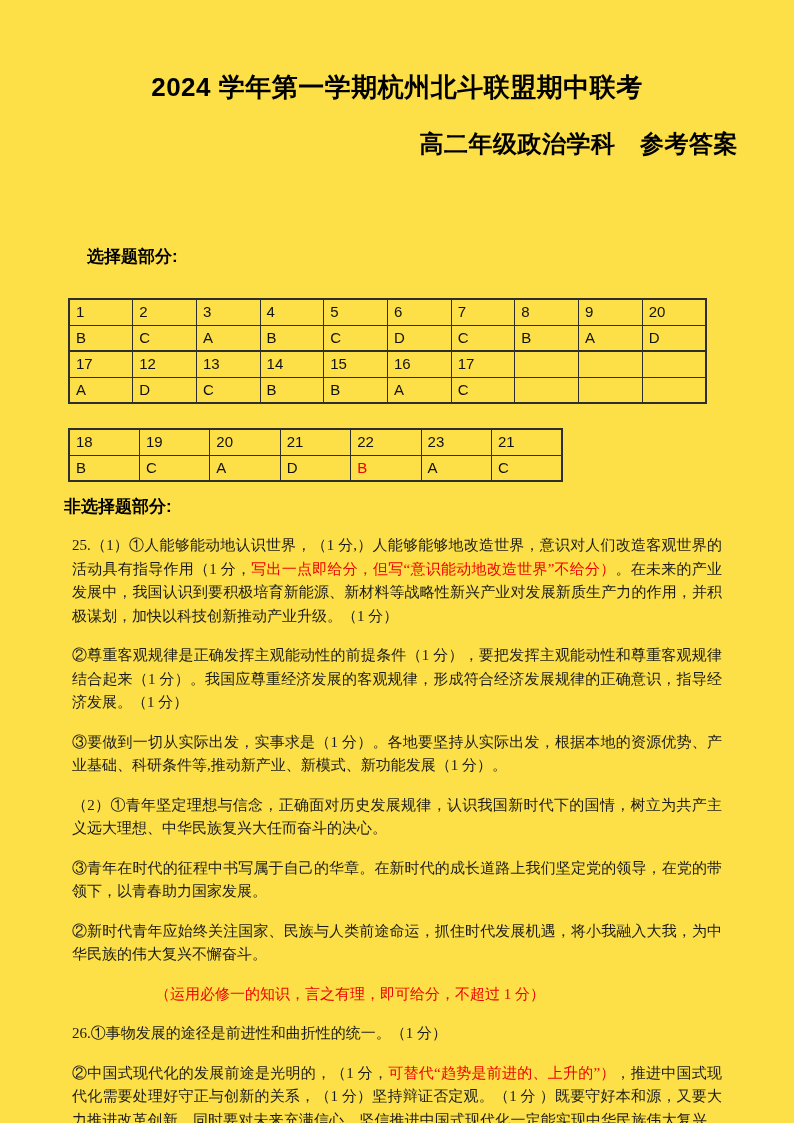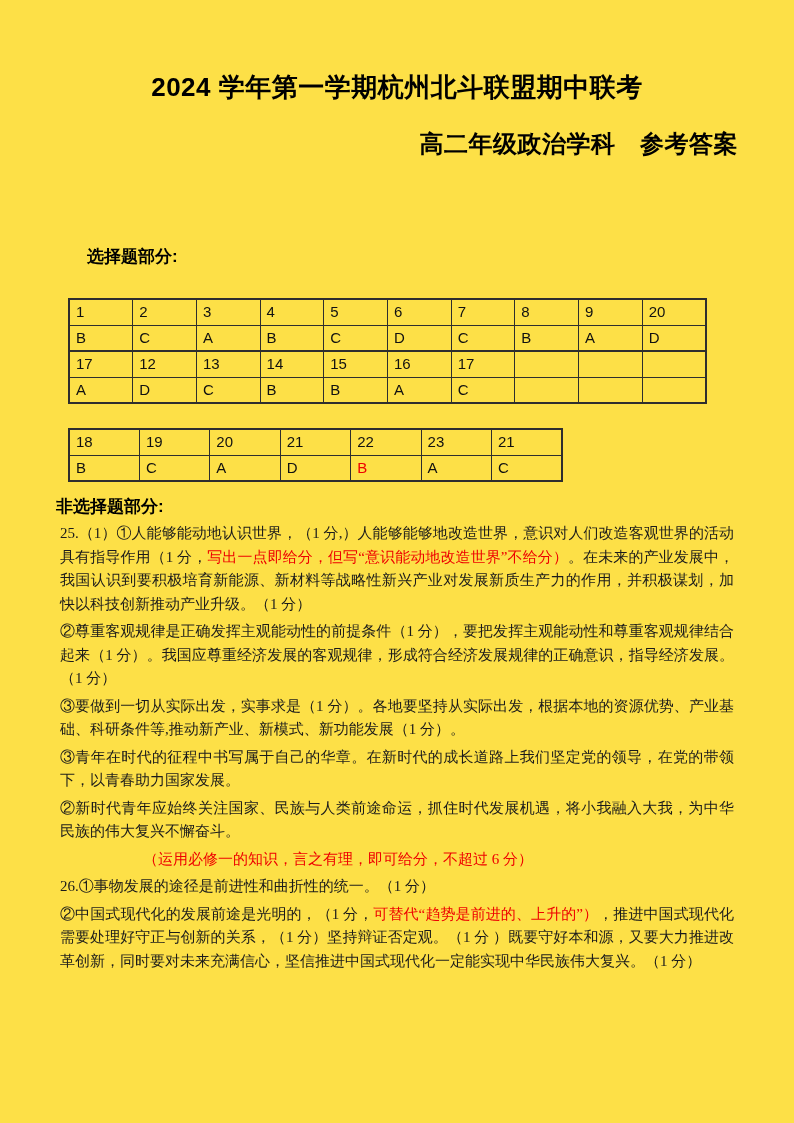--- a/index.html
+++ b/index.html
@@ -3,28 +3,28 @@
 <meta charset="utf-8">
 <style>
   *{box-sizing:border-box}
   html,body{margin:0;padding:0}
   body{width:794px;height:1123px;background:#ffffff;color:#1b1b1b}
   .page{width:794px;height:1123px;padding:0 56px;overflow:hidden;background:#fde047}
   .title{margin:70px 0 0;text-align:center;font:bold 26px/34px "Liberation Sans",sans-serif;color:#000;letter-spacing:.5px}
   .subtitle{margin:24px 0 0;text-align:right;font:bold 24px/32px "Liberation Sans",sans-serif;color:#000;letter-spacing:.5px}
   .sec{font:bold 17px/22px "Liberation Sans",sans-serif;color:#000}
   .sec.choice{margin:86px 0 0 31px}
-  .sec.nonchoice{margin:14px 0 0}
+  .sec.nonchoice{margin:14px 8px 0}
   table.answers{border-collapse:collapse;table-layout:fixed;border:2px solid var(--table_border,#2e2e2e);
     font:15px/24px "Liberation Sans",sans-serif;color:#111}
   table.answers td{border:1px solid var(--table_border,#2e2e2e);height:26px;padding:0 0 0 6px;vertical-align:middle;overflow:hidden}
   .t1{width:639px;margin:30px 0 0 12px}
   .t1 tr:nth-child(2) td{border-bottom-width:2px}
   .t2{width:495px;margin:24px 0 0 12px}
-  p.body{margin:4px;font:15px/23.5px "Liberation Serif",serif;text-align:justify;color:#1b1b1b}
+  p.body{margin:16px;font:15px/23.5px "Liberation Serif",serif;text-align:justify;color:#1b1b1b}
   p.note{padding-left:83px;text-align:left}
   .red{color:var(--accent_red,#e80000)}
 </style>
 </head>
 <body>
 
 <div class="page">
   <h1 class="title">2024 学年第一学期杭州北斗联盟期中联考</h1>
   <h2 class="subtitle">高二年级政治学科　参考答案</h2>
 
@@ -104,18 +104,19 @@
           <td>C</td>
         </tr>
       </tbody>
   </table>
 
   <div class="sec nonchoice">非选择题部分:</div>
 
   <p class="body"><span>25.（1）①人能够能动地认识世界，（1 分,）人能够能够地改造世界，意识对人们改造客观世界的活动具有指导作用（1 分，</span><span class="red">写出一点即给分，但写“意识能动地改造世界”不给分）</span><span>。在未来的产业发展中，我国认识到要积极培育新能源、新材料等战略性新兴产业对发展新质生产力的作用，并积极谋划，加快以科技创新推动产业升级。（1 分）</span></p>
   <p class="body"><span>②尊重客观规律是正确发挥主观能动性的前提条件（1 分），要把发挥主观能动性和尊重客观规律结合起来（1 分）。我国应尊重经济发展的客观规律，形成符合经济发展规律的正确意识，指导经济发展。（1 分）</span></p>
   <p class="body"><span>③要做到一切从实际出发，实事求是（1 分）。各地要坚持从实际出发，根据本地的资源优势、产业基础、科研条件等,推动新产业、新模式、新功能发展（1 分）。</span></p>
+  <p class="body"><span>（2）①青年坚定理想与信念，正确面对历史发展规律，认识我国新时代下的国情，树立为共产主义远大理想、中华民族复兴大任而奋斗的决心。</span></p>
   <p class="body"><span>③青年在时代的征程中书写属于自己的华章。在新时代的成长道路上我们坚定党的领导，在党的带领下，以青春助力国家发展。</span></p>
   <p class="body"><span>②新时代青年应始终关注国家、民族与人类前途命运，抓住时代发展机遇，将小我融入大我，为中华民族的伟大复兴不懈奋斗。</span></p>
-  <p class="body note"><span class="red">（运用必修一的知识，言之有理，即可给分，不超过 6 分）</span></p>
+  <p class="body note"><span class="red">（运用必修一的知识，言之有理，即可给分，不超过 1 分）</span></p>
   <p class="body"><span>26.①事物发展的途径是前进性和曲折性的统一。（1 分）</span></p>
   <p class="body"><span>②中国式现代化的发展前途是光明的，（1 分，</span><span class="red">可替代“趋势是前进的、上升的”）</span><span>，推进中国式现代化需要处理好守正与创新的关系，（1 分）坚持辩证否定观。（1 分 ）既要守好本和源，又要大力推进改革创新，同时要对未来充满信心，坚信推进中国式现代化一定能实现中华民族伟大复兴。（1 分）</span></p>
 </div>
 
 </body></html>

